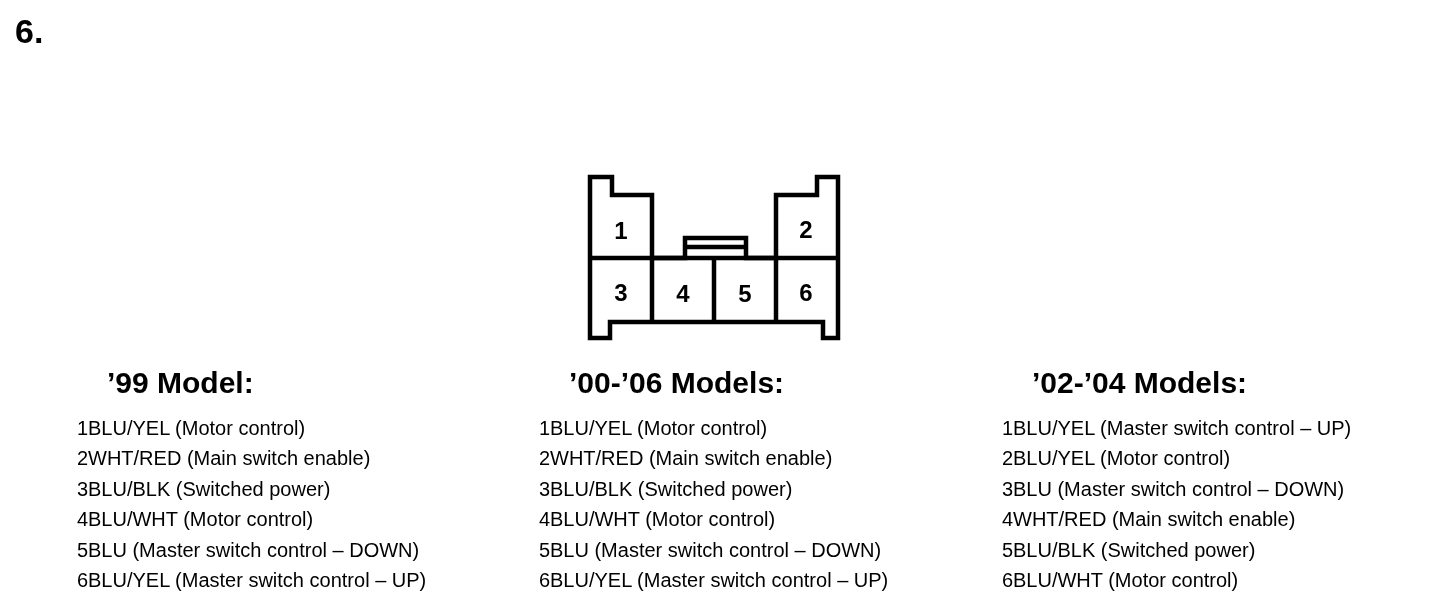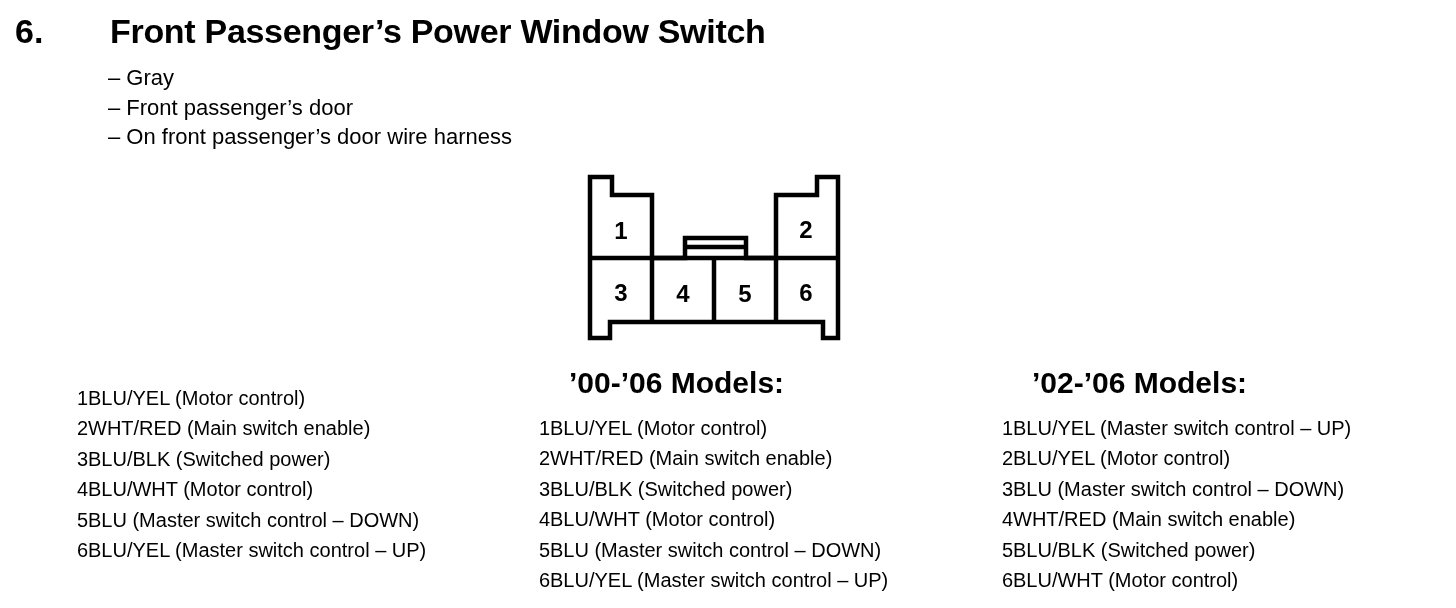--- a/index.html
+++ b/index.html
@@ -79,44 +79,39 @@
   .col-1 { left: 72px; }
   .col-2 { left: 534px; }
   .col-3 { left: 997px; }
 </style>
 </head>
 <body>
 
 <div class="page">
 
   <div class="section-number">6.</div>
-  <div class="section-title">Front Passenger’s Power Window Switch</div>
 
-  <div class="bullets">
-    <div class="bullet">– Gray</div>
-    <div class="bullet">– Front passenger’s door</div>
-    <div class="bullet">– On front passenger’s door wire harness</div>
-  </div>
 
   <svg class="connector" width="258" height="169" viewBox="0 0 258 169">
     <path d="M5,4 H27 V22 H67 V85 H100 V65 H161 V85 H191 V22 H232 V4 H253 V165 H238 V149 H25 V165 H5 Z" fill="none" stroke="#000" stroke-width="4.5" stroke-linejoin="miter"></path>
     <path d="M5,85 H253" fill="none" stroke="#000" stroke-width="4.5"></path>
     <path d="M100,74 H161" fill="none" stroke="#000" stroke-width="4.5"></path>
     <path d="M67,85 V149" fill="none" stroke="#000" stroke-width="4.5"></path>
     <path d="M129,85 V149" fill="none" stroke="#000" stroke-width="4.5"></path>
     <path d="M191,85 V149" fill="none" stroke="#000" stroke-width="4.5"></path>
     <text x="36" y="66" text-anchor="middle">1</text>
     <text x="221" y="65" text-anchor="middle">2</text>
     <text x="36" y="128" text-anchor="middle">3</text>
     <text x="98" y="129" text-anchor="middle">4</text>
     <text x="160" y="129" text-anchor="middle">5</text>
     <text x="221" y="128" text-anchor="middle">6</text>
   </svg>
 
   <div class="model-col col-1">
+    <div class="col-header">’99 Model:</div>
     <div class="rows">
       <div class="wire-row">
         <span class="pin-num">1</span>
         <span class="wire-label">BLU/YEL (Motor control)</span>
       </div>
       <div class="wire-row">
         <span class="pin-num">2</span>
         <span class="wire-label">WHT/RED (Main switch enable)</span>
       </div>
       <div class="wire-row">
@@ -162,21 +157,21 @@
         <span class="wire-label">BLU (Master switch control – DOWN)</span>
       </div>
       <div class="wire-row">
         <span class="pin-num">6</span>
         <span class="wire-label">BLU/YEL (Master switch control – UP)</span>
       </div>
     </div>
   </div>
 
   <div class="model-col col-3">
-    <div class="col-header">’02-’06 Models:</div>
+    <div class="col-header">’02-’04 Models:</div>
     <div class="rows">
       <div class="wire-row">
         <span class="pin-num">1</span>
         <span class="wire-label">BLU/YEL (Master switch control – UP)</span>
       </div>
       <div class="wire-row">
         <span class="pin-num">2</span>
         <span class="wire-label">BLU/YEL (Motor control)</span>
       </div>
       <div class="wire-row">

